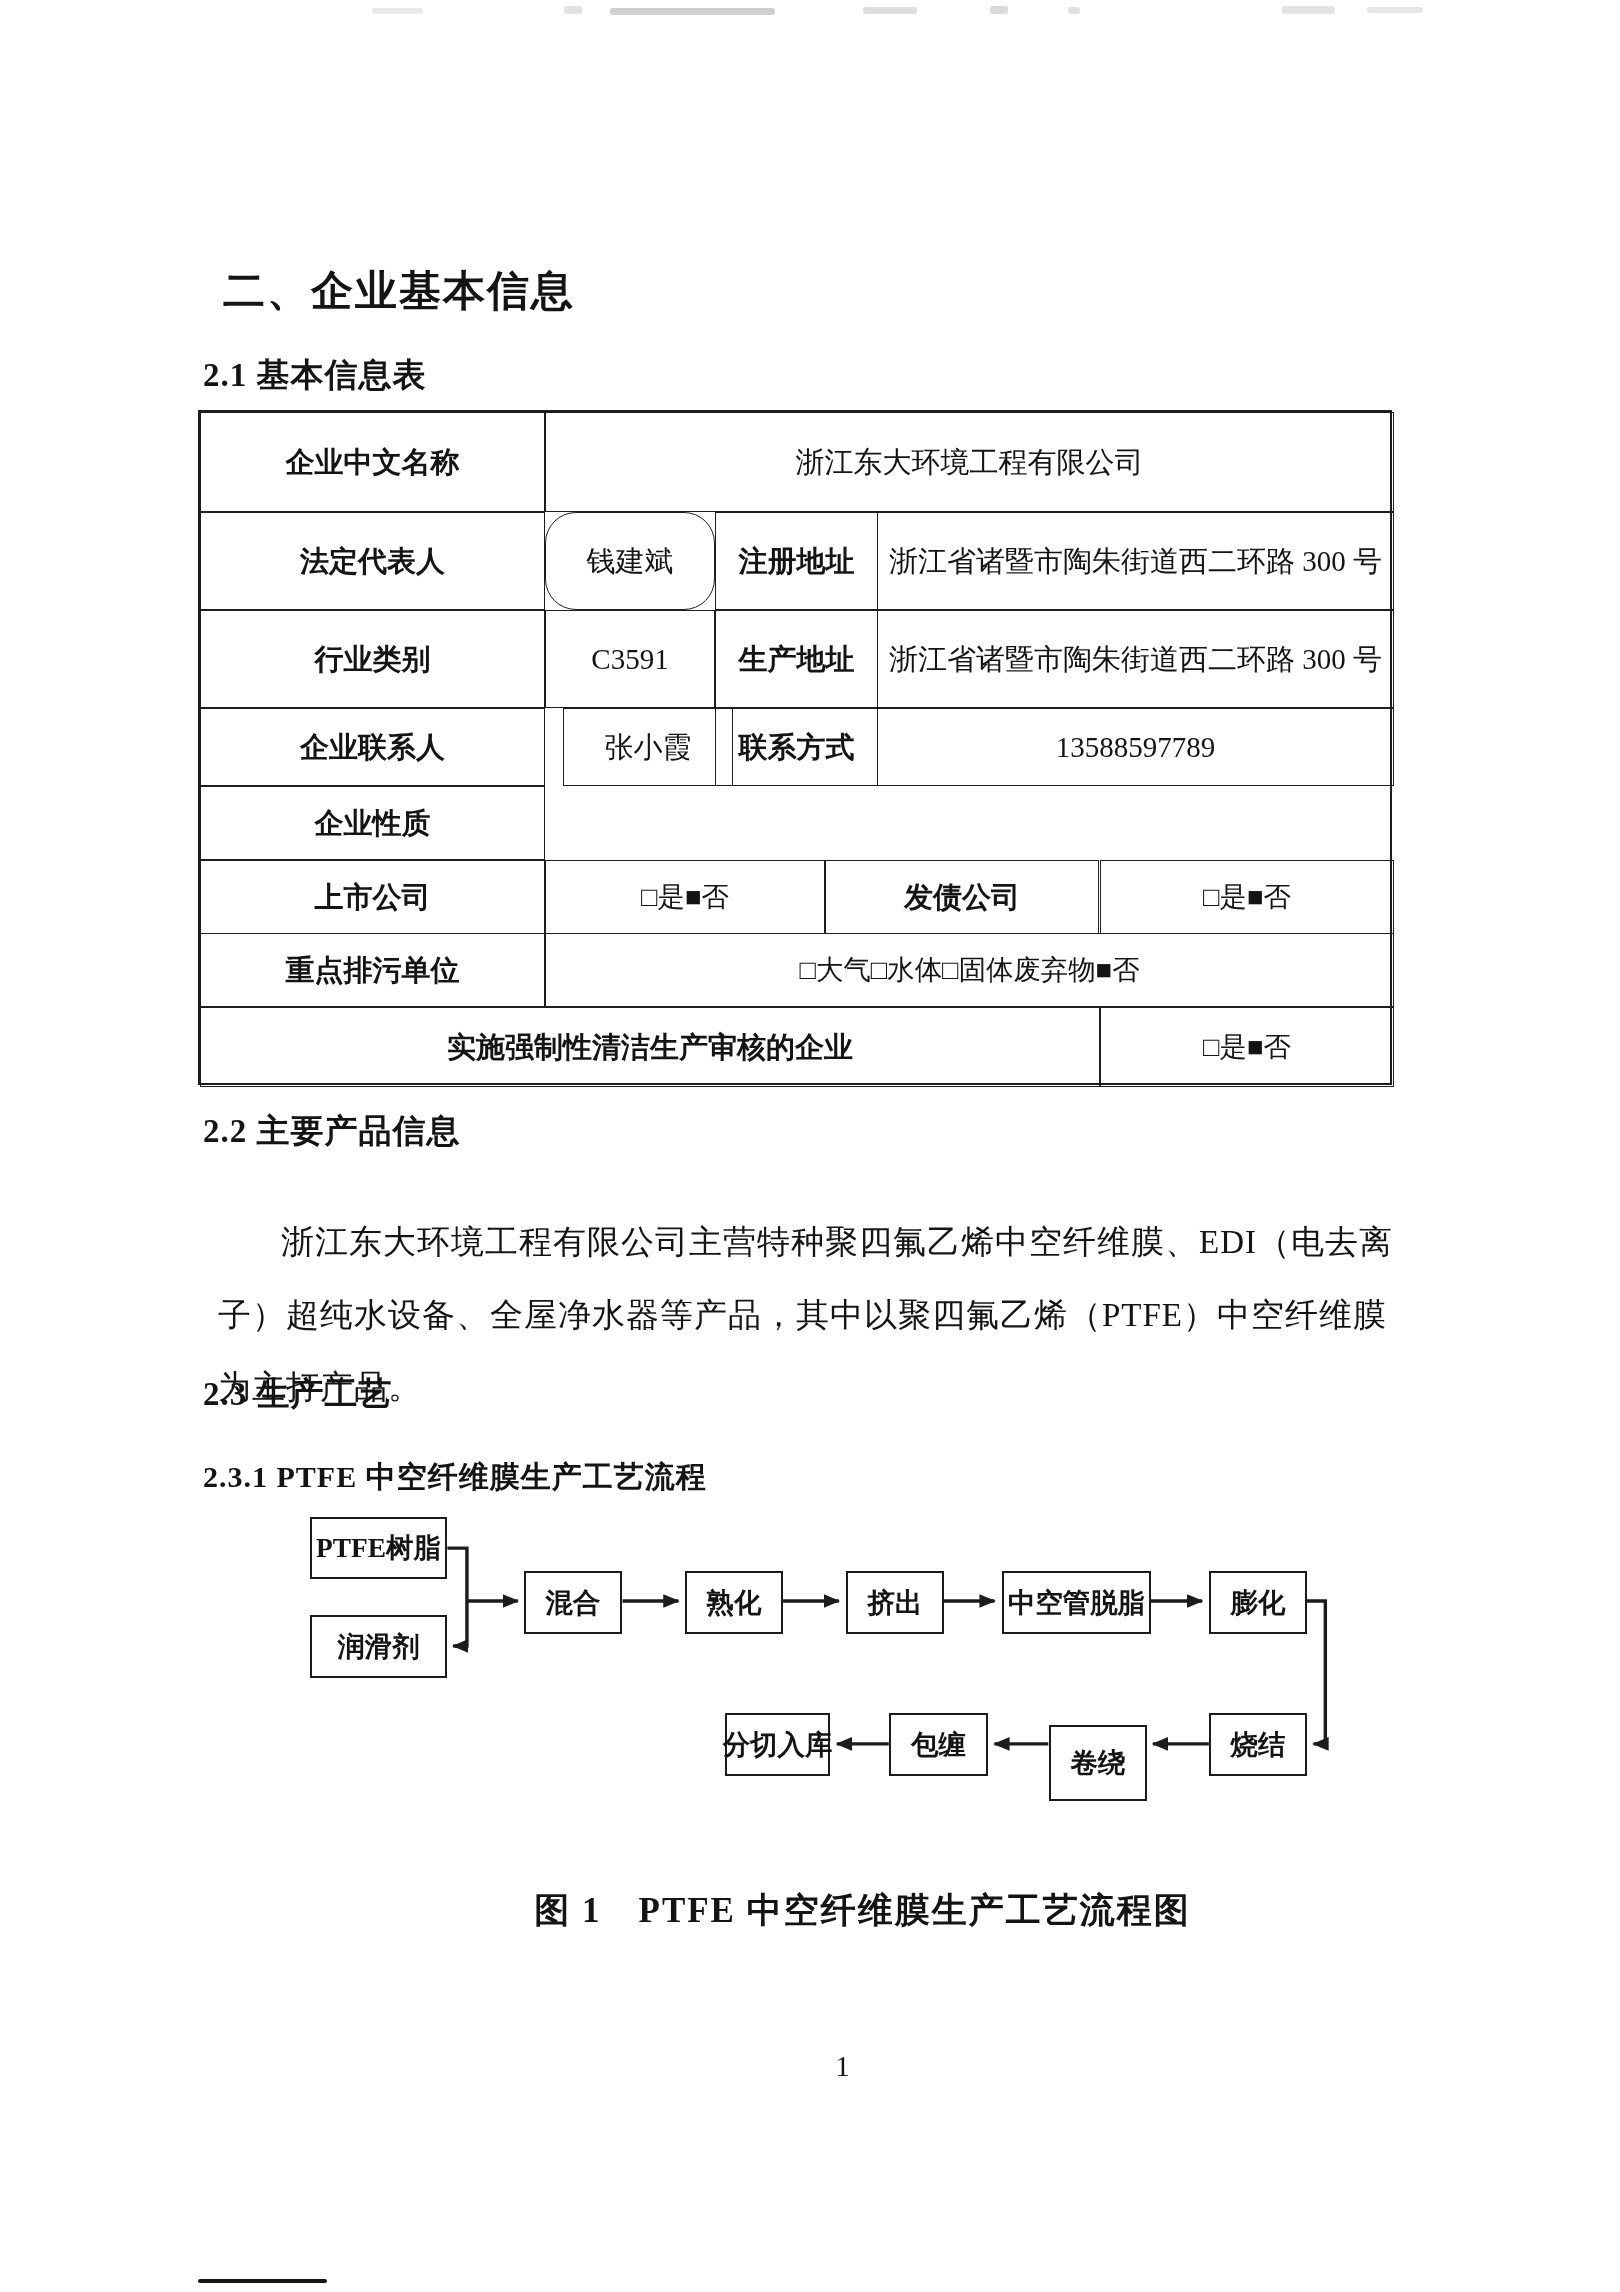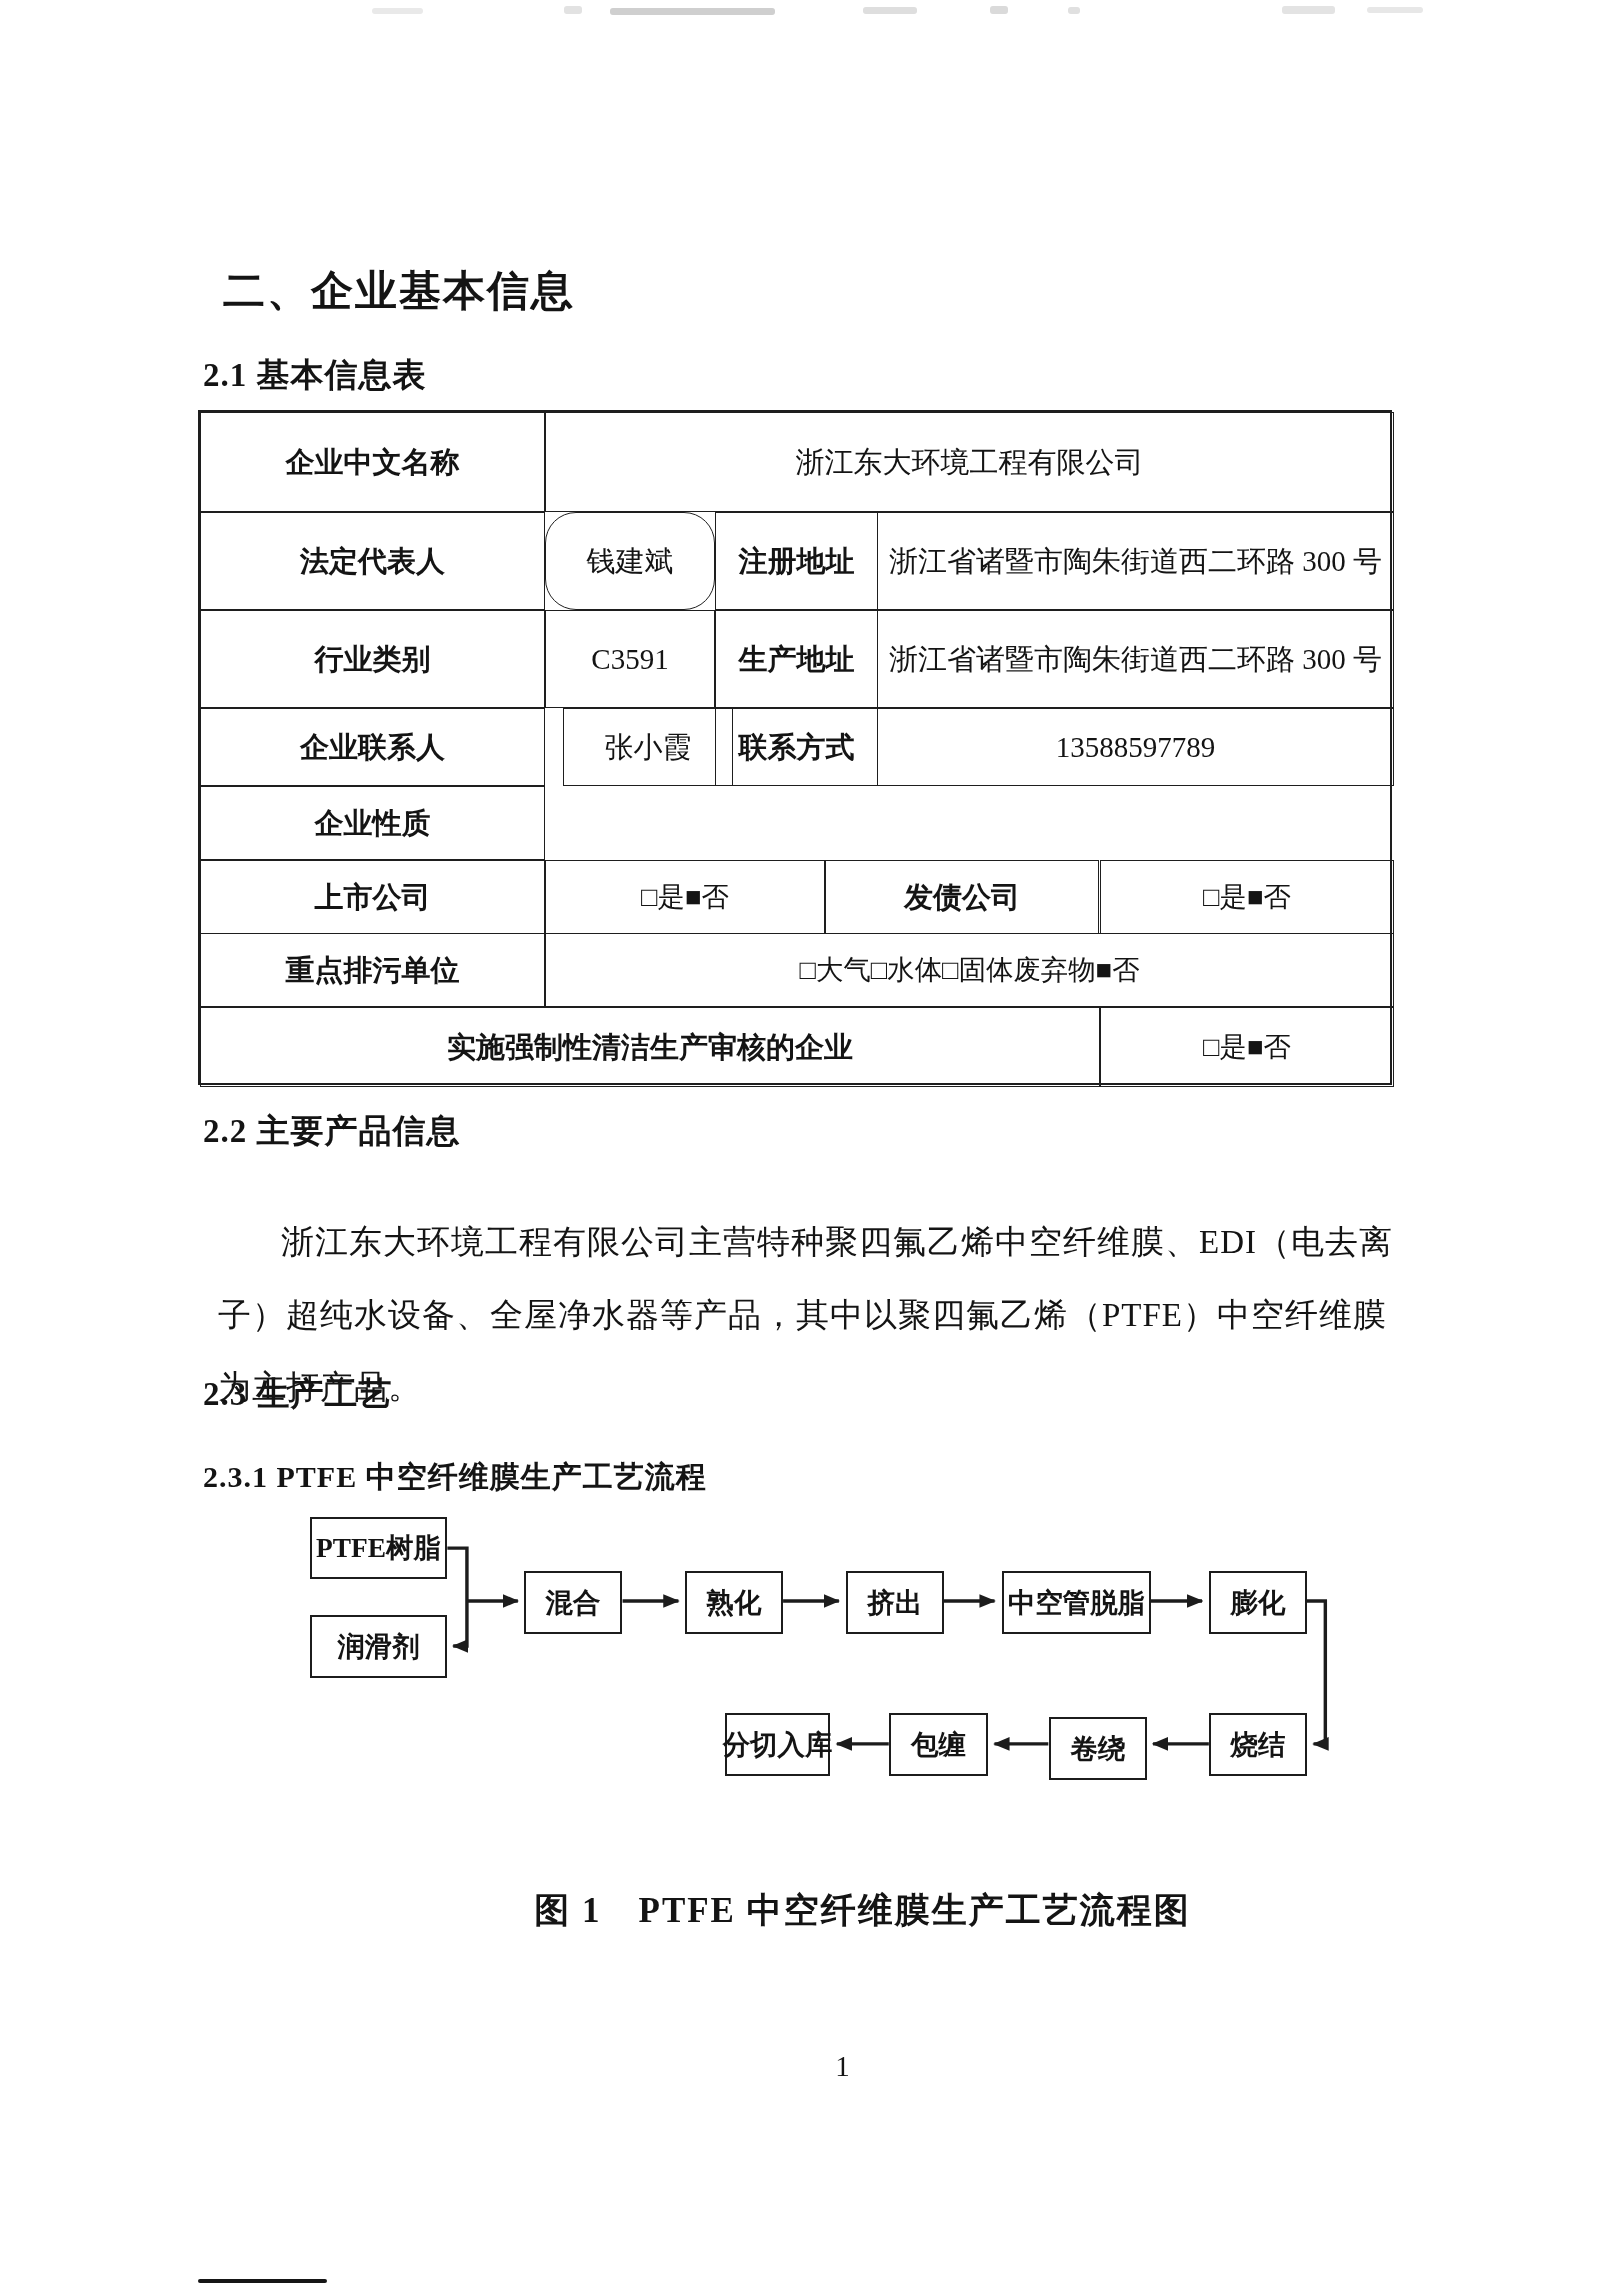--- a/index.html
+++ b/index.html
@@ -133,21 +133,21 @@
       </g>
     </svg>
     <div class="flow-box" style="left:114px;top:7.8px;width:137px;height:62px;">PTFE树脂</div>
     <div class="flow-box" style="left:114px;top:106px;width:137px;height:63px;">润滑剂</div>
     <div class="flow-box" style="left:328px;top:62px;width:98px;height:63px;">混合</div>
     <div class="flow-box" style="left:489px;top:62px;width:98px;height:63px;">熟化</div>
     <div class="flow-box" style="left:650px;top:62px;width:98px;height:63px;">挤出</div>
     <div class="flow-box" style="left:806px;top:62px;width:149px;height:63px;">中空管脱脂</div>
     <div class="flow-box" style="left:1013px;top:62px;width:98px;height:63px;">膨化</div>
     <div class="flow-box" style="left:1013px;top:204px;width:98px;height:63px;">烧结</div>
-    <div class="flow-box" style="left:853px;top:208px;width:98px;height:63px;">卷绕</div>
+    <div class="flow-box" style="left:853px;top:216px;width:98px;height:76px;">卷绕</div>
     <div class="flow-box" style="left:693px;top:204px;width:99px;height:63px;">包缠</div>
     <div class="flow-box" style="left:529px;top:204px;width:105px;height:63px;">分切入库</div>
   </div>
 
   <div class="abs caption" style="left:333px;top:1887px;width:1059px;">图 1　PTFE 中空纤维膜生产工艺流程图</div>
 
   <div class="abs page-num" style="left:823px;top:2050px;width:39px;text-align:center;">1</div>
 
   <div class="artifact" style="left:198px;top:2279px;width:129px;height:3.9px;background:#161616;"></div>
 </div>

